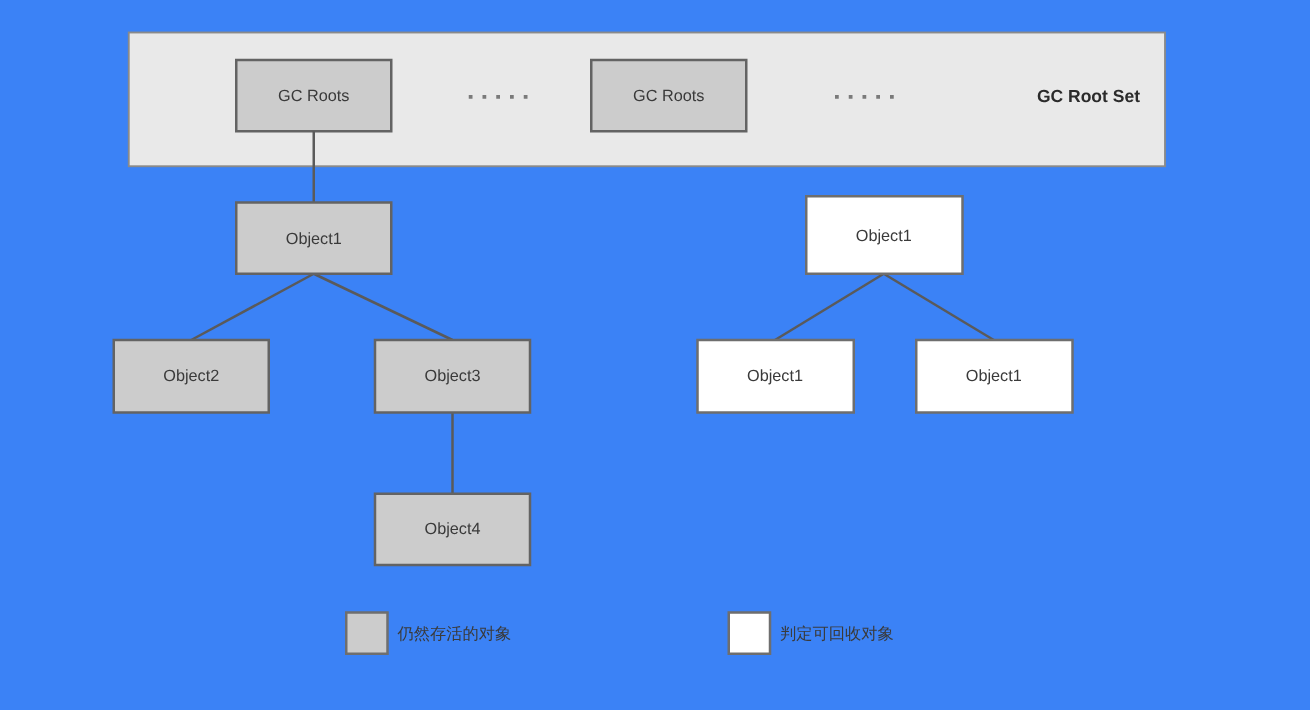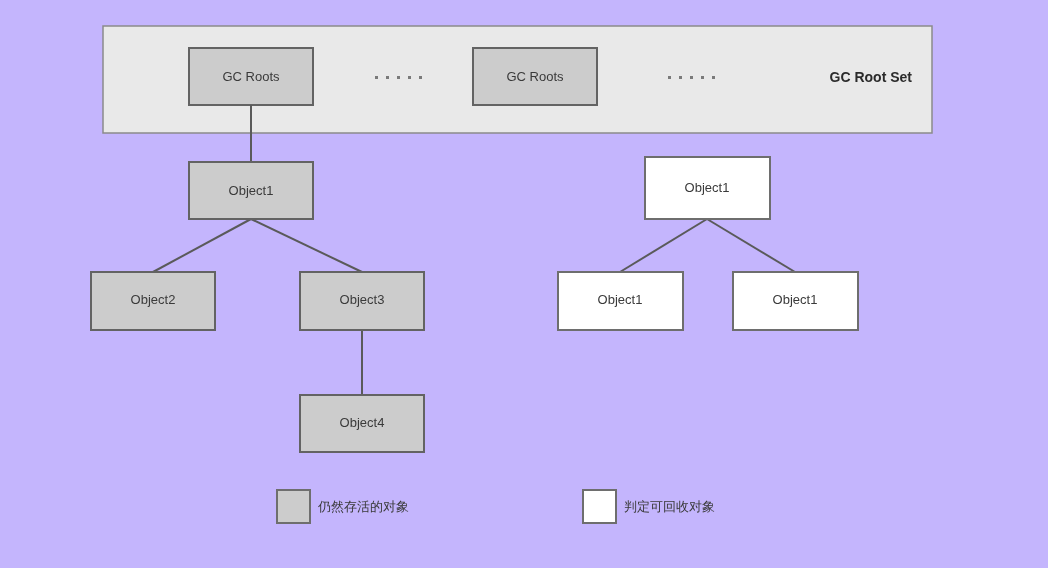--- a/index.html
+++ b/index.html
@@ -10,21 +10,21 @@
   body {
     width: 1048px;
     height: 568px;
     font-family: "Liberation Sans", "DejaVu Sans", sans-serif;
     overflow: hidden;
   }
   #diagram-root {
     position: relative;
     width: 1048px;
     height: 568px;
-    background: #c4b5fd;
+    background: #3b82f6;
   }
   svg.diagram {
     display: block;
     width: 1048px;
     height: 568px;
   }
   text {
     font-family: "Liberation Sans", "DejaVu Sans", sans-serif;
     fill: #3a3a3a;
   }

